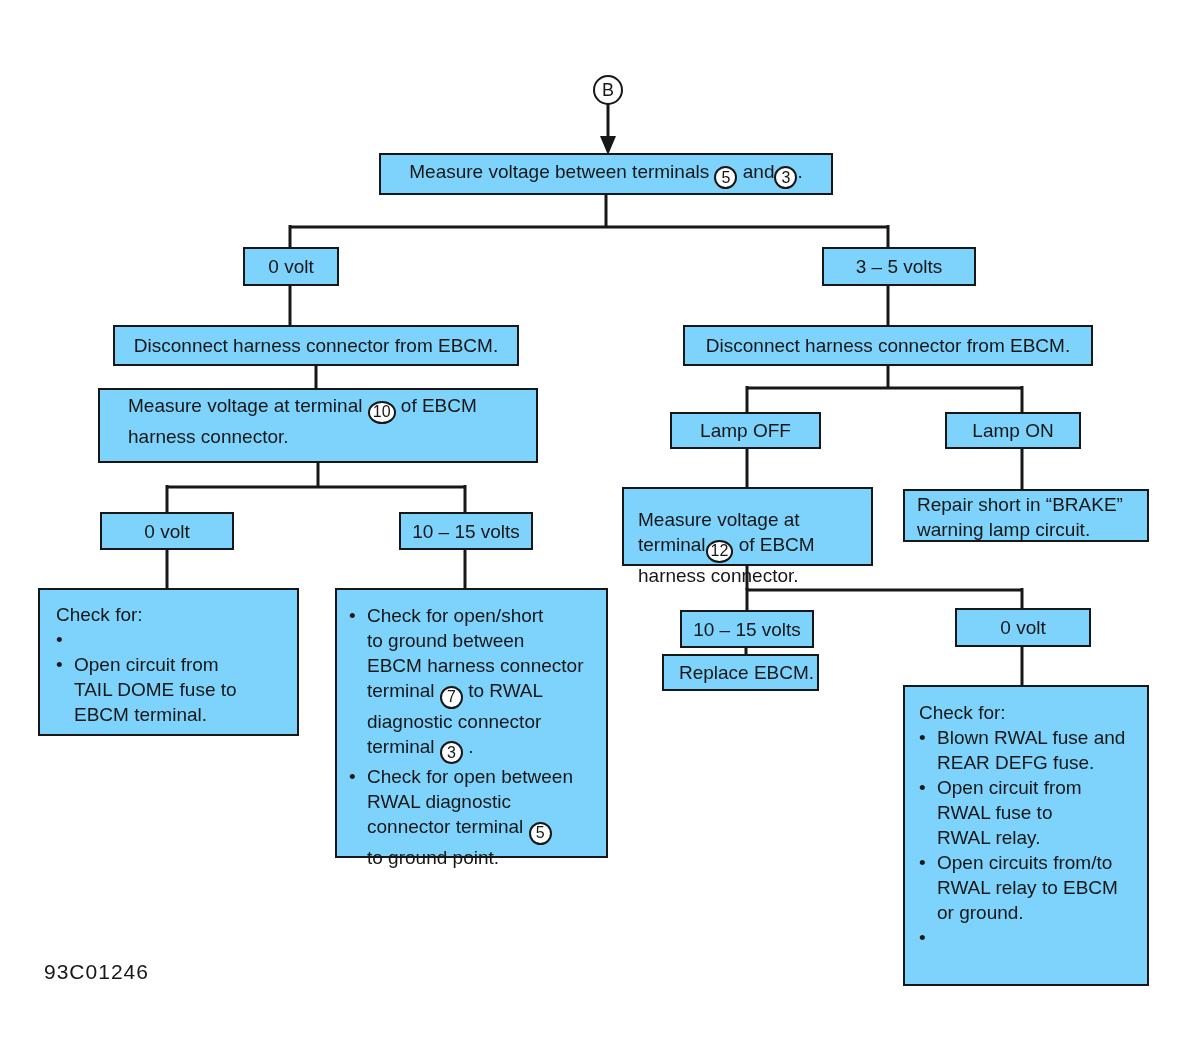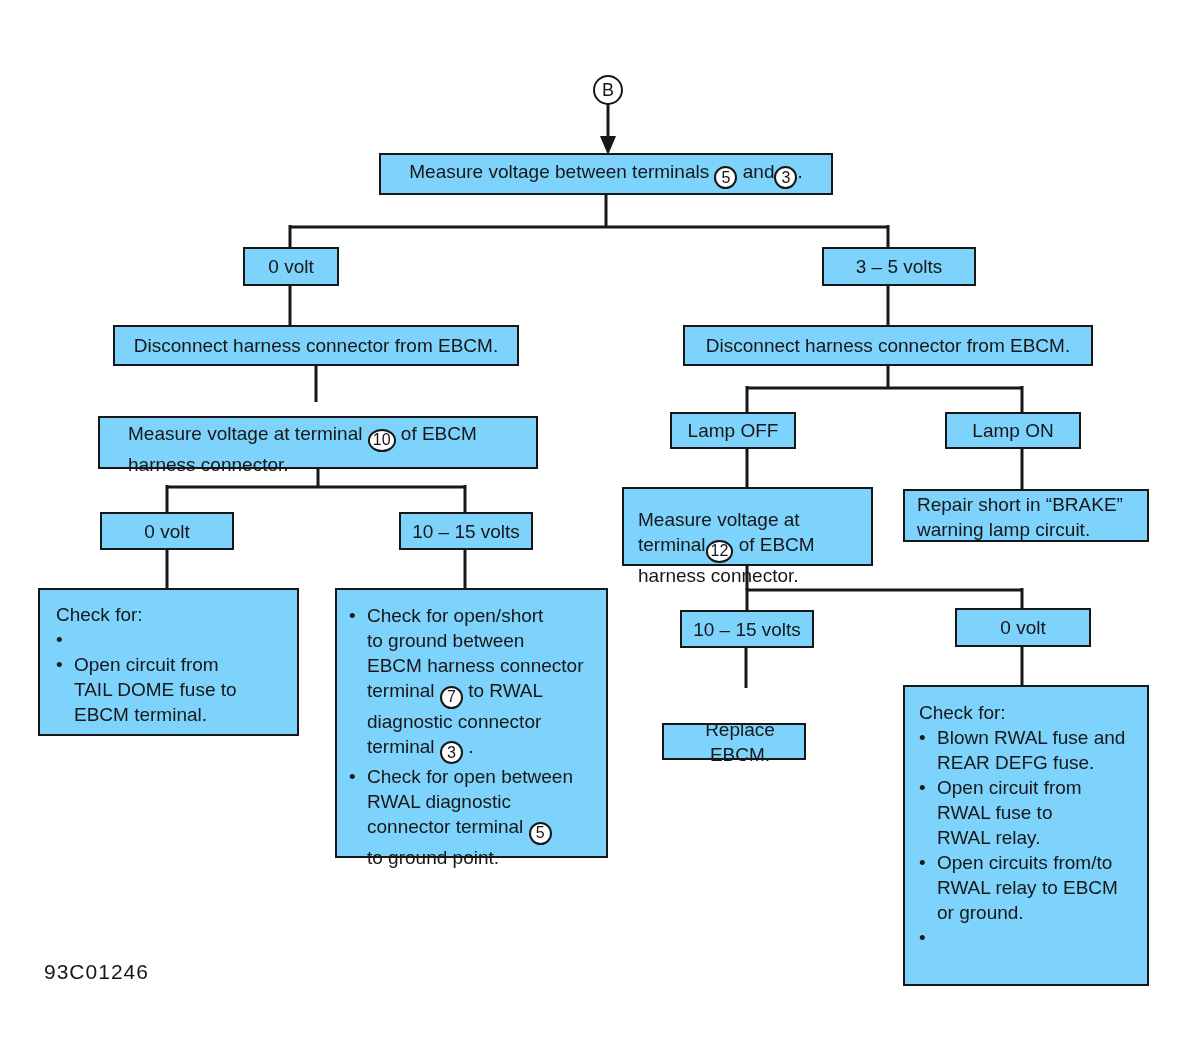--- a/index.html
+++ b/index.html
@@ -89,21 +89,21 @@
   </div>
 
   <div class="node center" style="left:243px;top:247px;width:96px;height:39px;">
     <span>0 volt</span>
   </div>
 
   <div class="node center" style="left:113px;top:325px;width:406px;height:41px;">
     <span>Disconnect harness connector from EBCM.</span>
   </div>
 
-  <div class="node panel" style="left:98px;top:416px;width:440px;height:53px;padding:3px 0 0 28px;">
+  <div class="node panel" style="left:98px;top:388px;width:440px;height:75px;padding:3px 0 0 28px;">
     <span class="ws">Measure voltage at terminal </span><span class="circ">10</span><span class="ws"> of EBCM
 harness connector.</span>
   </div>
 
   <div class="node center" style="left:100px;top:512px;width:134px;height:38px;">
     <span>0 volt</span>
   </div>
 
   <div class="node center" style="left:399px;top:512px;width:134px;height:38px;">
     <span>10 – 15 volts</span>
@@ -142,21 +142,21 @@
   </div>
 
   <div class="node center" style="left:822px;top:247px;width:154px;height:39px;">
     <span>3 – 5 volts</span>
   </div>
 
   <div class="node center" style="left:683px;top:325px;width:410px;height:41px;">
     <span>Disconnect harness connector from EBCM.</span>
   </div>
 
-  <div class="node center" style="left:670px;top:412px;width:126px;height:37px;">
+  <div class="node center" style="left:670px;top:412px;width:151px;height:37px;">
     <span>Lamp OFF</span>
   </div>
 
   <div class="node center" style="left:945px;top:412px;width:136px;height:37px;">
     <span>Lamp ON</span>
   </div>
 
   <div class="node panel" style="left:622px;top:487px;width:251px;height:79px;padding:18px 0 0 14px;">
     <span class="ws">Measure voltage at
 terminal</span><span class="circ">12</span><span class="ws"> of EBCM
@@ -169,21 +169,21 @@
   </div>
 
   <div class="node center" style="left:680px;top:610px;width:134px;height:38px;">
     <span>10 – 15 volts</span>
   </div>
 
   <div class="node center" style="left:955px;top:608px;width:136px;height:39px;">
     <span>0 volt</span>
   </div>
 
-  <div class="node center" style="left:662px;top:723px;width:144px;height:37px;padding-left:12px;">
+  <div class="node center" style="left:662px;top:654px;width:157px;height:37px;padding-left:12px;">
     <span>Replace EBCM.</span>
   </div>
 
   <div class="node panel" style="left:903px;top:685px;width:246px;height:301px;padding:13px 2px 0 14px;">
     <span class="title">Check for:</span>
     <div class="li">
       <span class="dot">•</span>
       <span class="txt">Blown RWAL fuse and
 REAR DEFG fuse.</span>
     </div>

